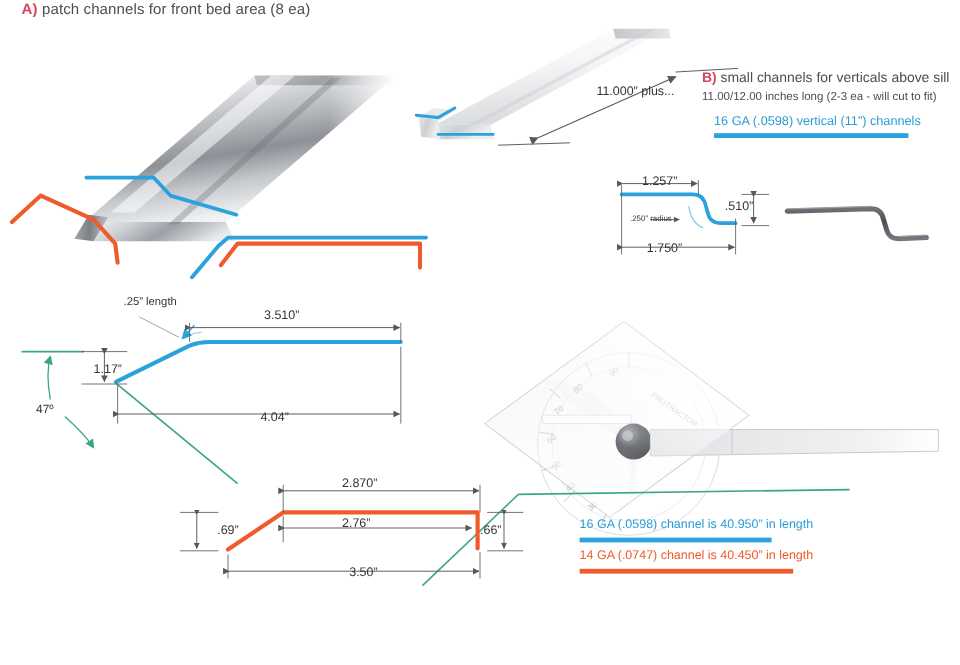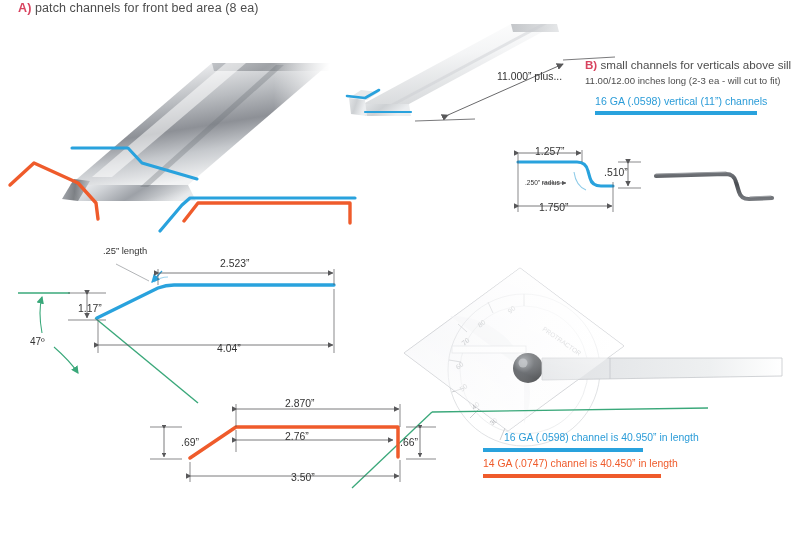--- a/index.html
+++ b/index.html
@@ -23,21 +23,21 @@
   .tag-letter{color:#d8435f;font-weight:600;}
   .sub-b{
     left:585px;top:75px;font-size:9.6px;color:#4d4d4d;white-space:nowrap;
   }
   .blue-note{
     left:595px;top:95px;font-size:10.6px;color:#2b9cd8;white-space:nowrap;
   }
   .blue-note-rule{left:595px;top:111px;width:162px;height:3.5px;background:#29a2dd;}
 
   
-  .legend-blue-txt{left:483px;top:432px;font-size:10.4px;color:#2b9cd8;white-space:nowrap;margin-left:21px;}
+  .legend-blue-txt{left:483px;top:432px;font-size:10.4px;color:#2b9cd8;white-space:nowrap;}
   .legend-blue-rule{left:483px;top:448px;width:160px;height:3.5px;background:#29a2dd;}
   .legend-orange-txt{left:483px;top:458px;font-size:10.4px;color:#ef5b2b;white-space:nowrap;}
   .legend-orange-rule{left:483px;top:474px;width:178px;height:3.8px;background:#ef5b2b;}
 
   
   .dim{font-size:10.4px;color:#333;white-space:nowrap;font-weight:400;}
   .dim-sm{font-size:6.6px;color:#333;white-space:nowrap;}
   .dim-green{font-size:10px;color:#333;white-space:nowrap;}
 
   .t-1100{left:497px;top:71px;}
@@ -287,21 +287,21 @@
     <line x1="322" y1="14" x2="322" y2="30" stroke="#58585a" stroke-width="0.7"></line>
     <line x1="322" y1="34" x2="322" y2="98" stroke="#58585a" stroke-width="0.7"></line>
     <line x1="86" y1="66" x2="86" y2="98" stroke="#58585a" stroke-width="0.7"></line>
 
     <line x1="147" y1="18" x2="321" y2="18" stroke="#58585a" stroke-width="0.8" marker-start="url(#bL)" marker-end="url(#bR)"></line>
 
     <line x1="87" y1="90" x2="321" y2="90" stroke="#58585a" stroke-width="0.8" marker-start="url(#bL)" marker-end="url(#bR)"></line>
   </svg>
 </div>
 <div class="abs dim-sm t-25rad" style="font-size:9.4px;">.25” length</div>
-<div class="abs dim t-3000">2.523”</div>
+<div class="abs dim t-3000">3.510”</div>
 <div class="abs dim t-117">1.17”</div>
 <div class="abs dim-green t-47">47º</div>
 <div class="abs dim t-404">4.04”</div>
 
 <div class="abs" style="left:392px;top:288px;">
   <svg width="408" height="145" viewBox="0 0 408 145">
     <defs>
       <linearGradient id="protFade" x1="0" y1="0" x2="1" y2="0.3">
         <stop offset="0" stop-color="#f4f5f7"></stop>
         <stop offset="0.6" stop-color="#fbfbfc"></stop>

